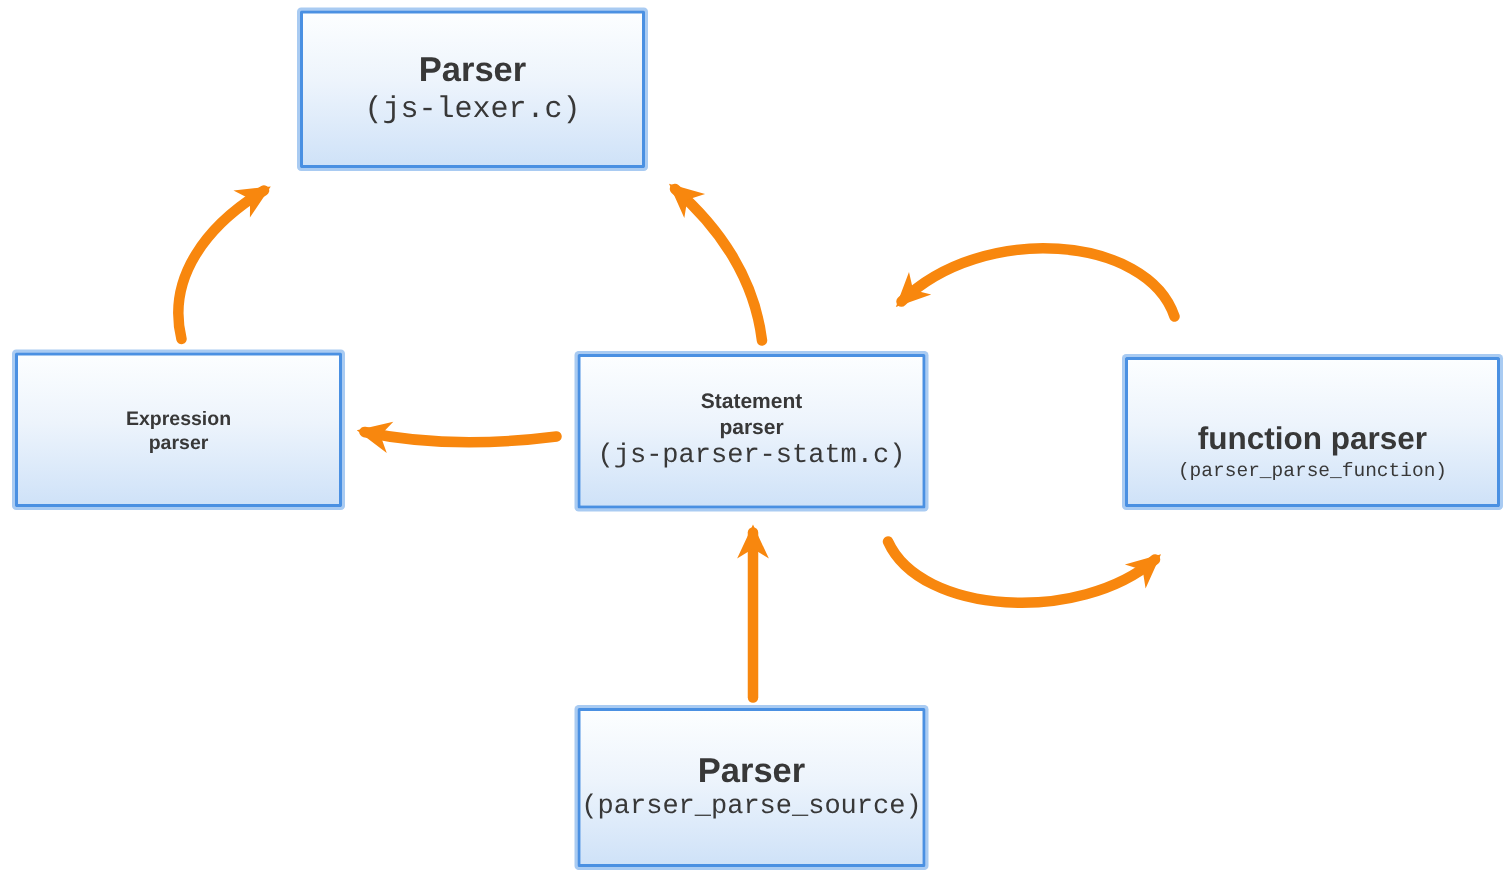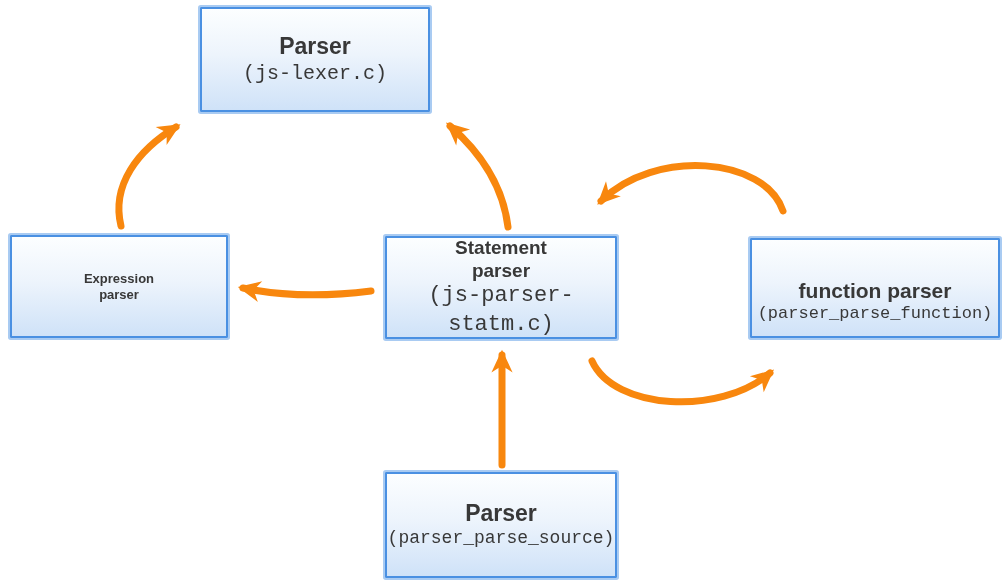--- a/index.html
+++ b/index.html
@@ -49,26 +49,26 @@
 
   .node-lexer      { left: 200px; top: 7px;   width: 230px; height: 105px; }
   .node-lexer .title      { font-size: 23px; font-weight: bold; }
   .node-lexer .subtitle   { font-size: 20px; }
 
   .node-expression { left: 10px;  top: 235px; width: 218px; height: 103px; }
   .node-expression .title { font-size: 13px; font-weight: bold; }
   .node-expression .subtitle { font-size: 18px; }
 
   .node-statement  { left: 385px; top: 236px; width: 232px; height: 103px; }
-  .node-statement .title  { font-size: 19px; font-weight: bold; }
-  .node-statement .subtitle { font-size: 22px; }
+  .node-statement .title  { font-size: 14px; font-weight: bold; }
+  .node-statement .subtitle { font-size: 18px; }
 
   .node-function   { left: 750px; top: 238px; width: 250px; height: 100px; }
   .node-function .title   { font-size: 21px; font-weight: bold; margin-top: 27px; }
-  .node-function .subtitle { font-size: 17px; }
+  .node-function .subtitle { font-size: 13px; }
 
   .node-parser     { left: 385px; top: 472px; width: 232px; height: 106px; }
   .node-parser .title     { font-size: 23px; font-weight: bold; }
   .node-parser .subtitle  { font-size: 18px; }
 </style>
 </head>
 <body>
 
 <div class="canvas">
 

